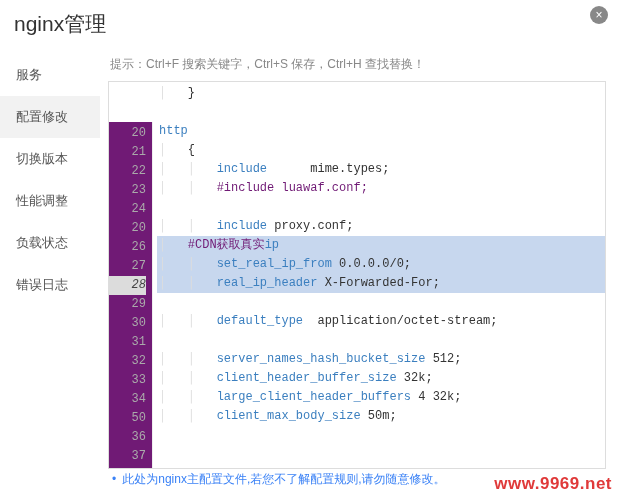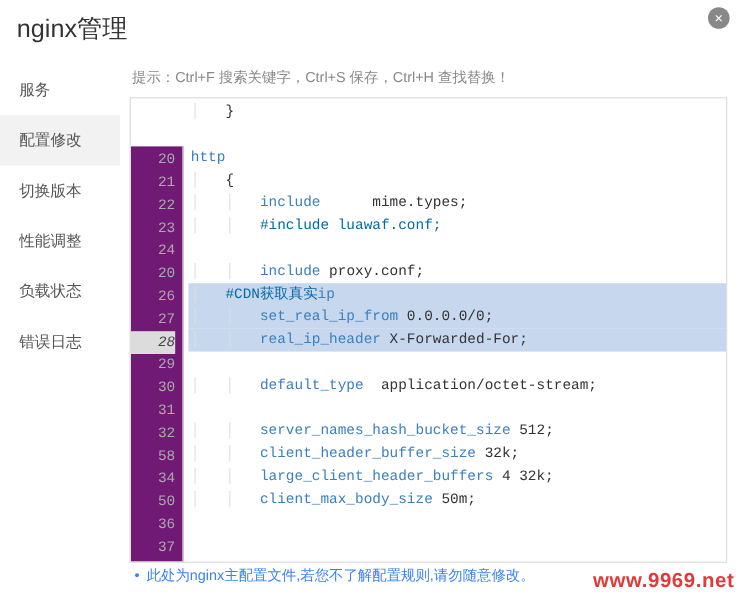--- a/index.html
+++ b/index.html
@@ -95,21 +95,21 @@
       flex: 1;
       padding: 2px 0 2px 4px;
       overflow: hidden;
       white-space: pre;
       position: relative;
     }
     .code .row { height: 19px; padding-left: 2px; }
     .code .row.sel { background: #c7d7ee; }
     .indent-guide { color: #ddd; }
     .kw { color: #3b7fbf; }
-    .comment { color: #0369a1; }
+    .comment { color: #701a75; }
     .val { color: #333; }
     .btn-row { padding: 10px 0 6px 0; }
     .btn {
       display: inline-block;
       background: #20a53a;
       color: #fff;
       padding: 7px 16px;
       font-size: 13px;
       border: none;
       border-radius: 2px;
@@ -157,21 +157,21 @@
             <div class="ln">23</div>
             <div class="ln">24</div>
             <div class="ln">20</div>
             <div class="ln">26</div>
             <div class="ln">27</div>
             <div class="ln active">28</div>
             <div class="ln">29</div>
             <div class="ln">30</div>
             <div class="ln">31</div>
             <div class="ln">32</div>
-            <div class="ln">58</div>
+            <div class="ln">33</div>
             <div class="ln">34</div>
             <div class="ln">50</div>
             <div class="ln">36</div>
             <div class="ln">37</div>
             <div class="ln">38</div>
           </div>
         <div class="code" id="code"><div class="row"><span class="indent-guide">│   </span><span class="val">}</span></div><div class="row"><span class="val"></span></div><div class="row"><span class="kw">http</span></div><div class="row"><span class="indent-guide">│   </span><span class="val">{</span></div><div class="row"><span class="indent-guide">│   </span><span class="indent-guide">│   </span><span class="kw">include</span><span class="val">      mime.types;</span></div><div class="row"><span class="indent-guide">│   </span><span class="indent-guide">│   </span><span class="comment">#include luawaf.conf;</span></div><div class="row"><span class="val"></span></div><div class="row"><span class="indent-guide">│   </span><span class="indent-guide">│   </span><span class="kw">include</span><span class="val"> proxy.conf;</span></div><div class="row sel"><span class="indent-guide">│   </span><span class="comment">#CDN获取真实</span><span class="kw">ip</span></div><div class="row sel"><span class="indent-guide">│   </span><span class="indent-guide">│   </span><span class="kw">set_real_ip_from</span><span class="val"> 0.0.0.0/0;</span></div><div class="row sel"><span class="indent-guide">│   </span><span class="indent-guide">│   </span><span class="kw">real_ip_header</span><span class="val"> X-Forwarded-For;</span></div><div class="row"><span class="val"></span></div><div class="row"><span class="indent-guide">│   </span><span class="indent-guide">│   </span><span class="kw">default_type</span><span class="val">  application/octet-stream;</span></div><div class="row"><span class="val"></span></div><div class="row"><span class="indent-guide">│   </span><span class="indent-guide">│   </span><span class="kw">server_names_hash_bucket_size</span><span class="val"> 512;</span></div><div class="row"><span class="indent-guide">│   </span><span class="indent-guide">│   </span><span class="kw">client_header_buffer_size</span><span class="val"> 32k;</span></div><div class="row"><span class="indent-guide">│   </span><span class="indent-guide">│   </span><span class="kw">large_client_header_buffers</span><span class="val"> 4 32k;</span></div><div class="row"><span class="indent-guide">│   </span><span class="indent-guide">│   </span><span class="kw">client_max_body_size</span><span class="val"> 50m;</span></div><div class="row"><span class="val"></span></div></div>
       </div>
       <div class="note-row">
         <span class="bullet">•</span><span>此处为nginx主配置文件,若您不了解配置规则,请勿随意修改。</span>

